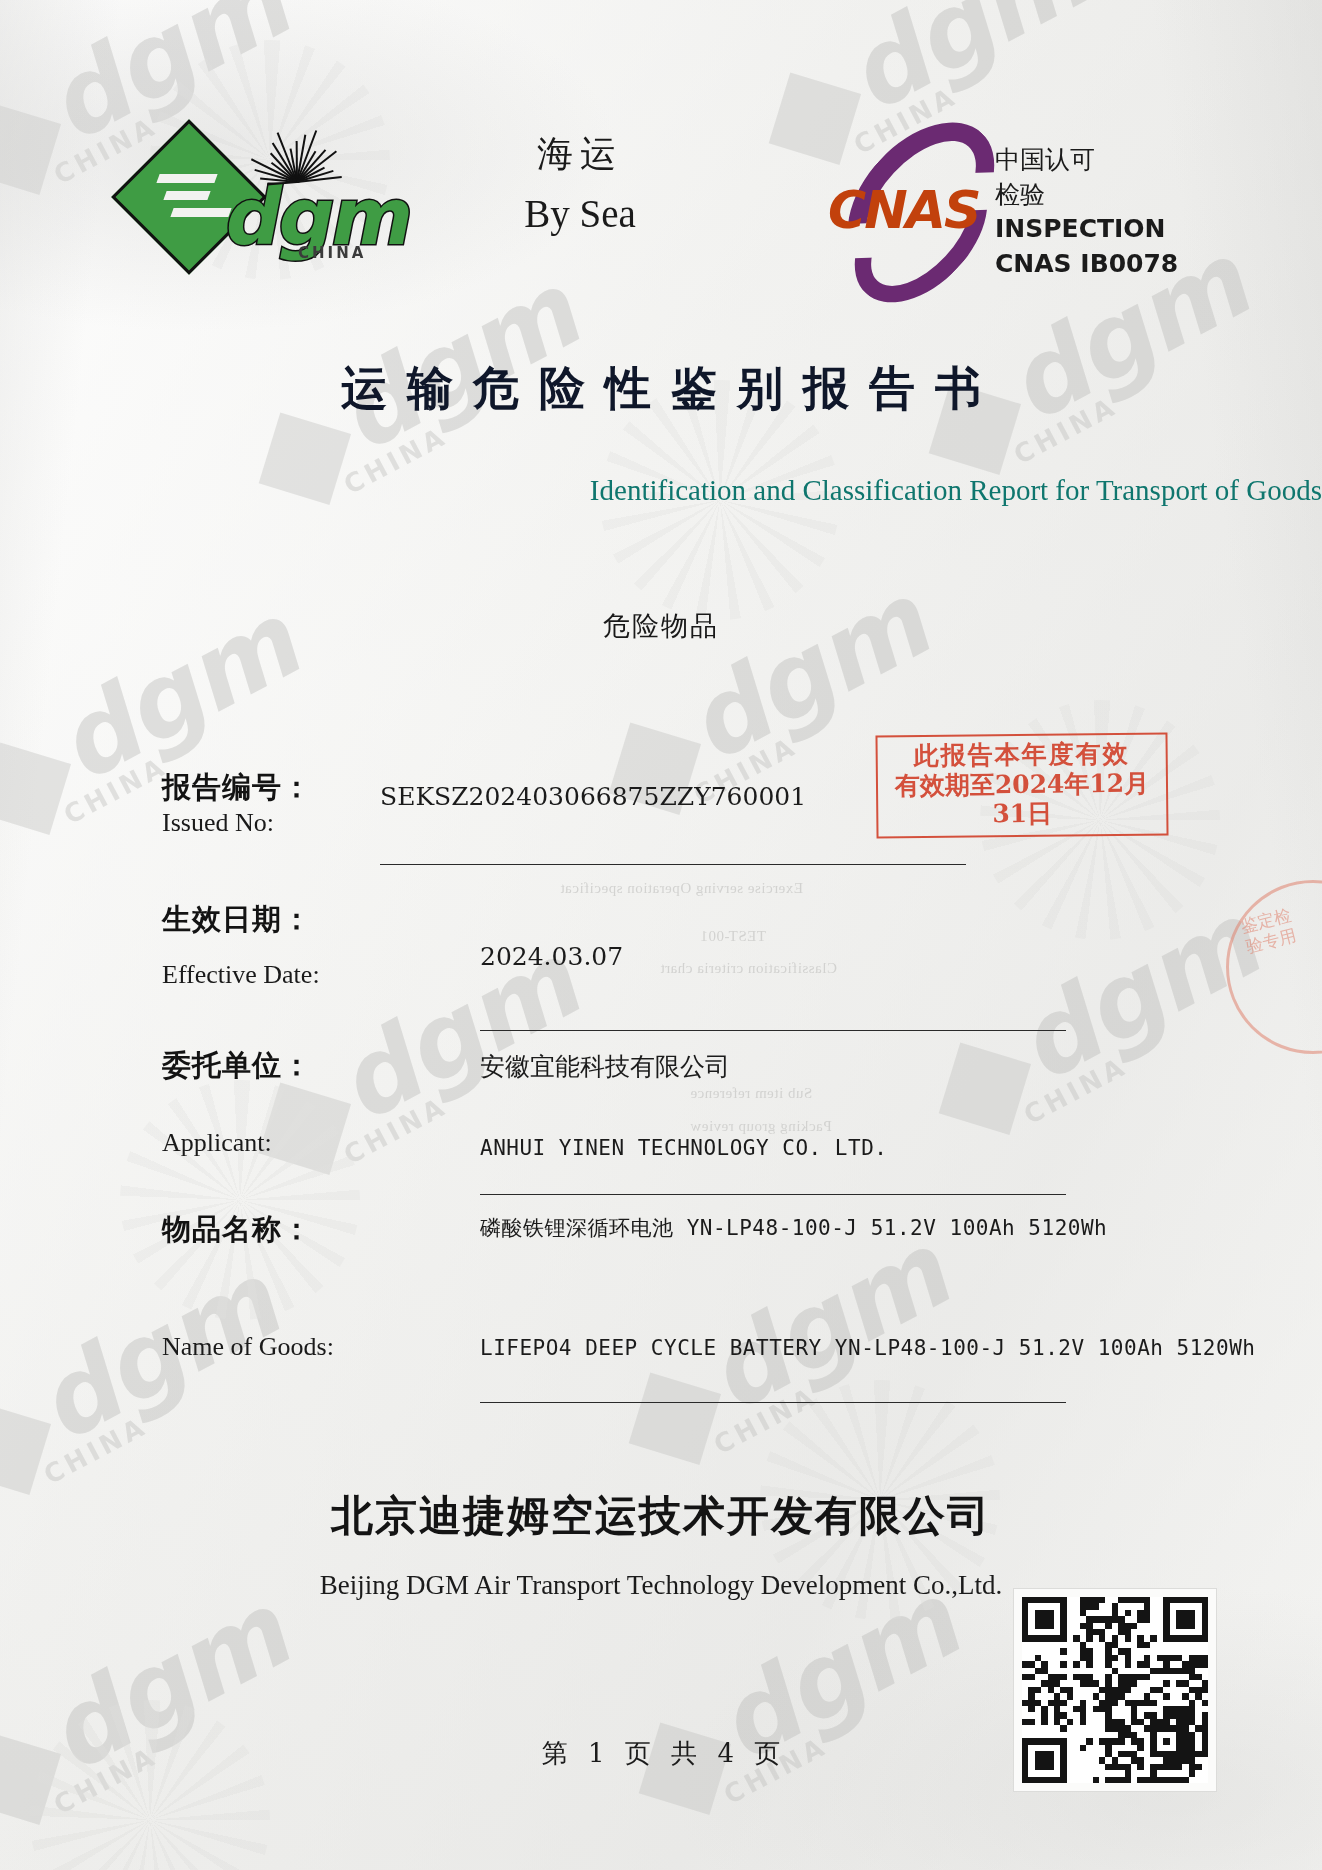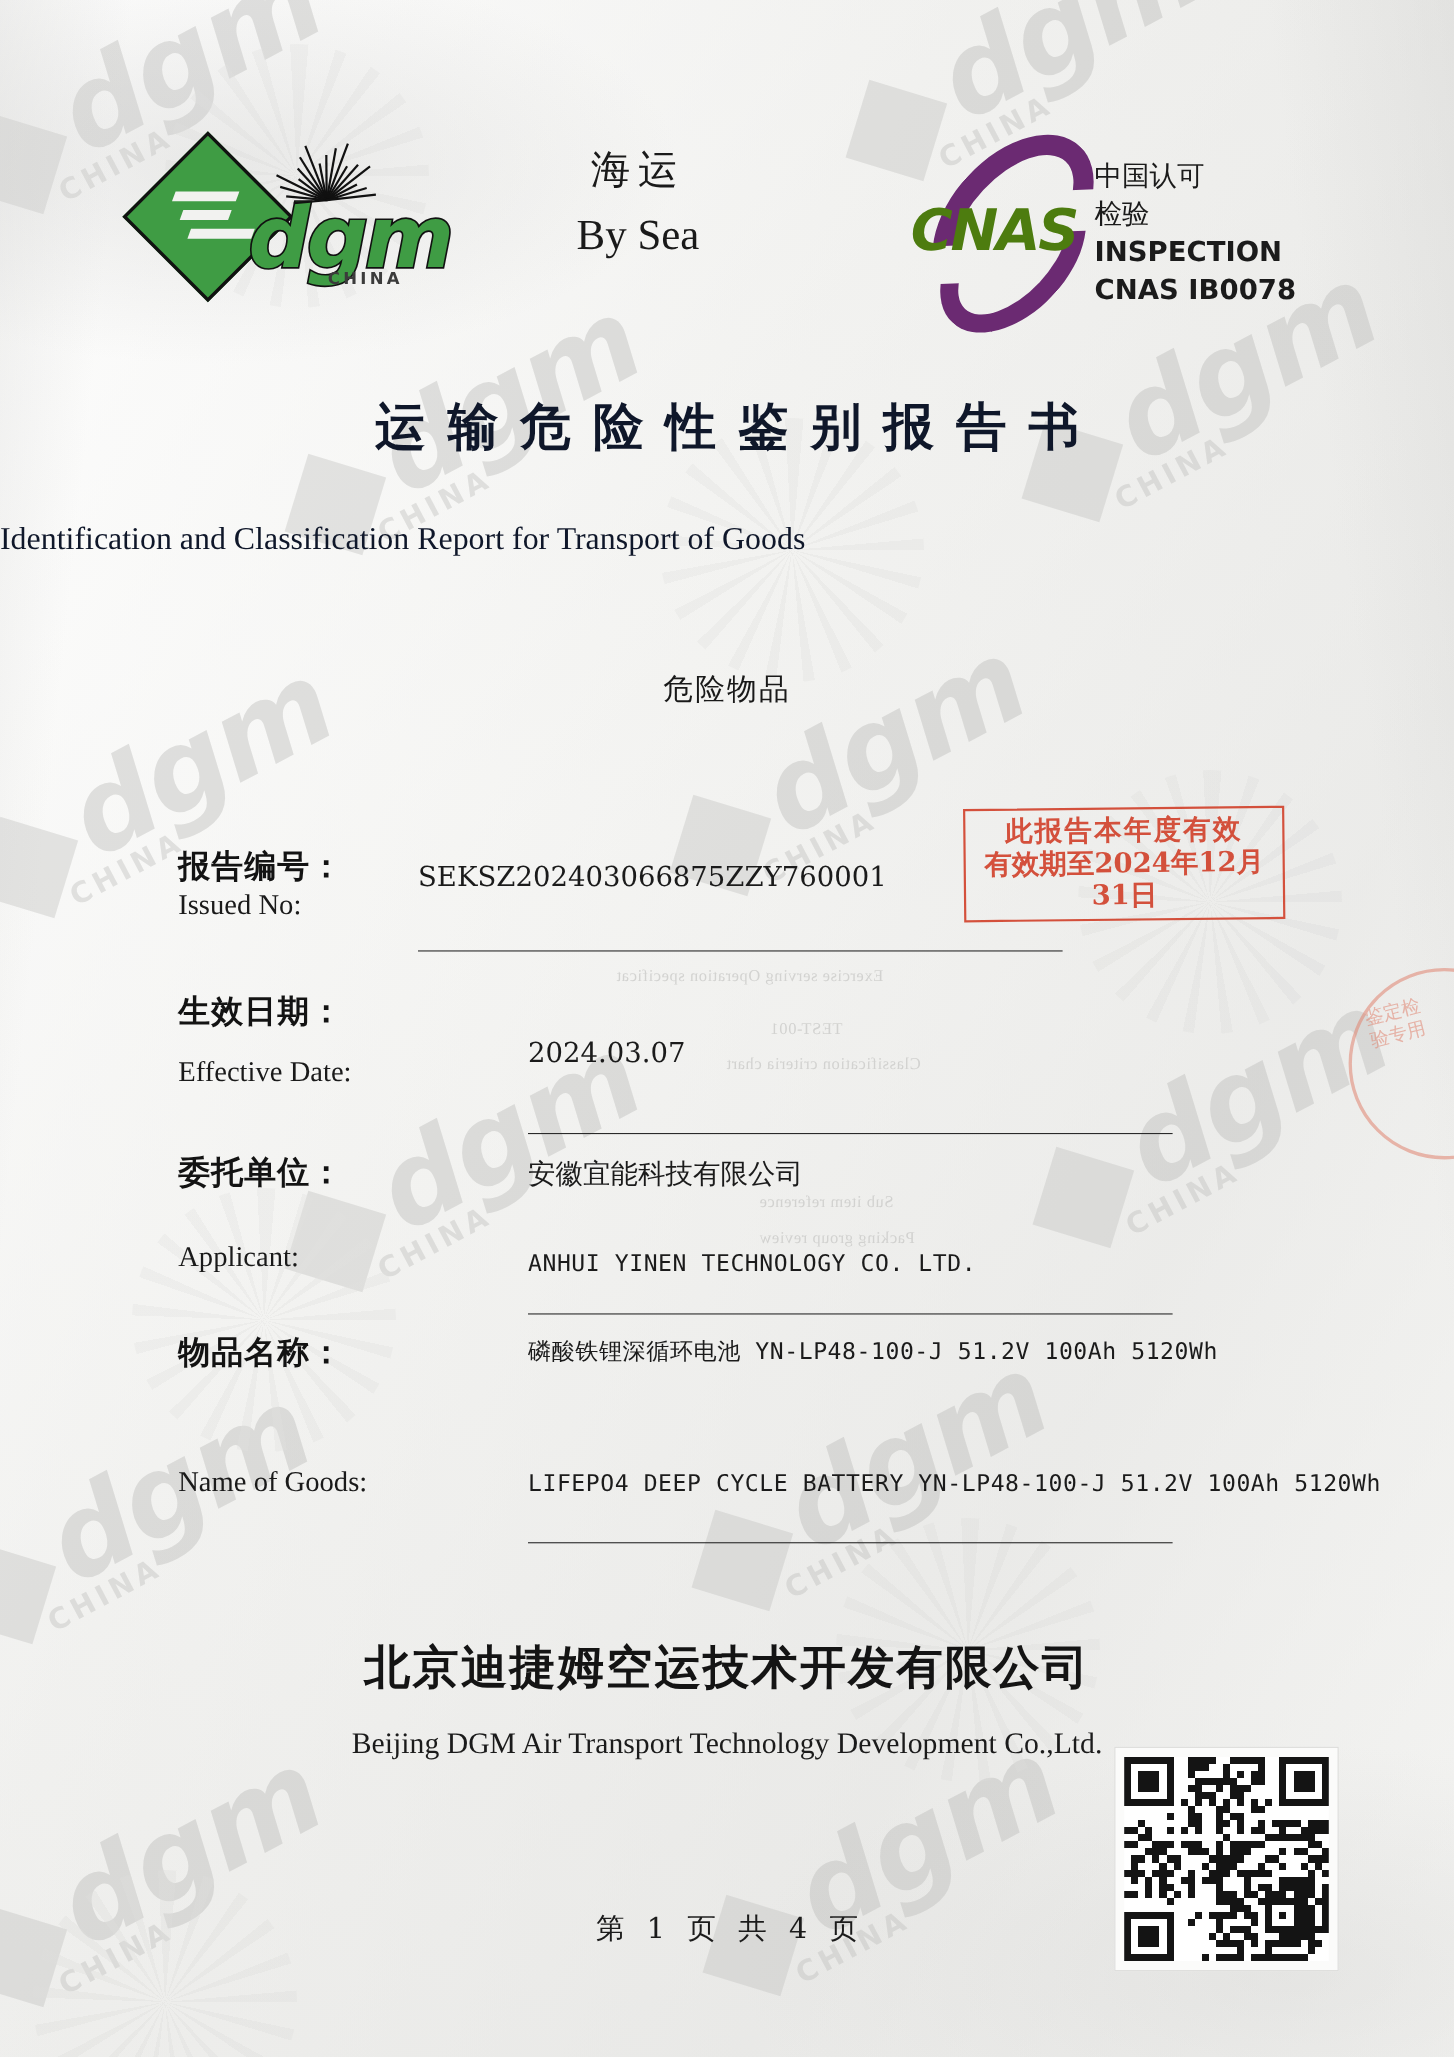--- a/index.html
+++ b/index.html
@@ -206,21 +206,21 @@
   }
   .cnas-text {
     position: absolute;
     left: 6px;
     top: 40px;
     font-family: "DejaVu Sans", sans-serif;
     font-weight: 700;
     font-style: italic;
     font-size: 52px;
     letter-spacing: -2px;
-    color: #4d7c0f;
+    color: #c2410c;
     z-index: 2;
   }
   .cnas-right {
     position: absolute;
     left: 995px;
     top: 143px;
     font-family: "DejaVu Sans", sans-serif;
     color: #1b1b1b;
     line-height: 1.38;
   }
@@ -239,24 +239,24 @@
     font-weight: 700;
     font-size: 46px;
     letter-spacing: 20px;
     text-indent: 20px;
     color: #0f172a;
   }
   .title-en {
     position: absolute;
     left: 0; right: 0;
     top: 474px;
-    text-align: left;
+    text-align: right;
     font-family: "Liberation Serif", serif;
     font-size: 29px;
-    color: #0f172a;
+    color: #0f766e;
   }
   .sub-cn {
     position: absolute;
     left: 0; right: 0;
     top: 608px;
     text-align: center;
     font-family: "DejaVu Serif", serif;
     font-size: 27px;
     letter-spacing: 2px;
     color: #191919;

